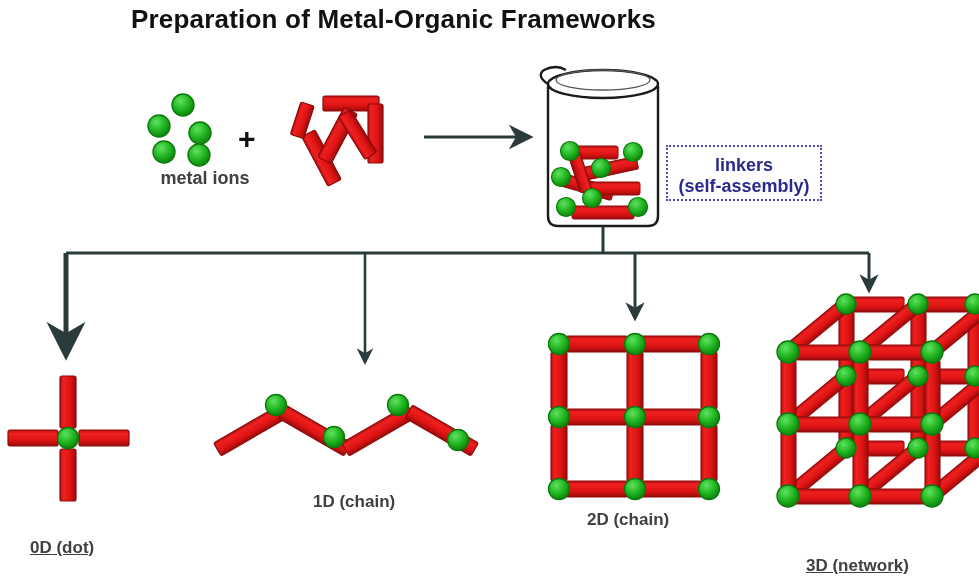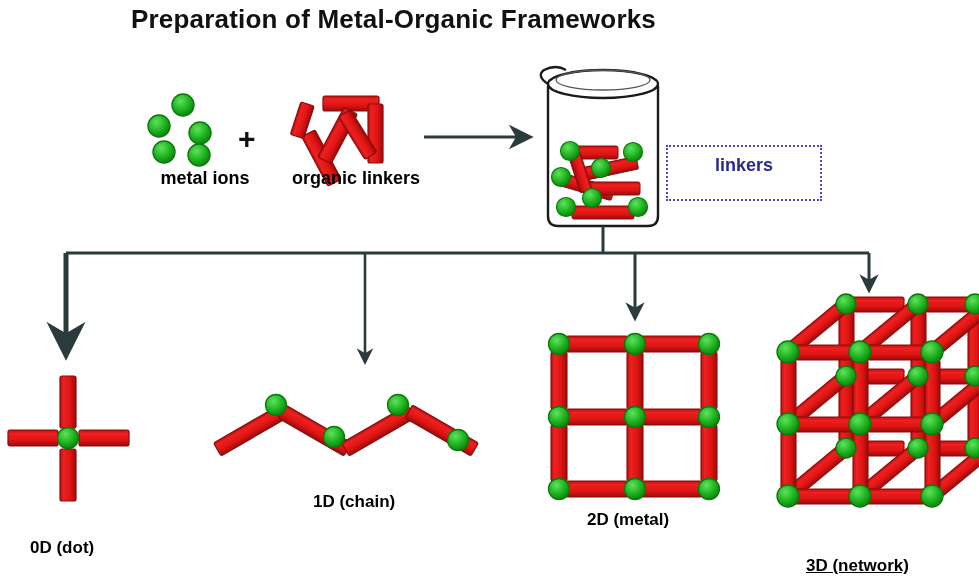--- a/index.html
+++ b/index.html
@@ -8,27 +8,27 @@
     font-family:"Liberation Sans", sans-serif;
     color:#111;
   }
   #stage{position:absolute;inset:0;}
 
   .title{
     position:absolute;left:0;top:4px;width:787px;text-align:center;
     font-size:26px;font-weight:bold;letter-spacing:.2px;color:#111;
   }
 
-  .lbl{position:absolute;font-weight:bold;color:#000000;}
+  .lbl{position:absolute;font-weight:bold;color:#404040;}
 
   .cap-metal{left:140px;top:168px;width:130px;text-align:center;font-size:18px;}
   .cap-linker{left:268px;top:168px;width:176px;text-align:center;font-size:18px;}
   .plus{position:absolute;left:238px;top:122px;font-size:30px;font-weight:bold;color:#111;}
 
-  .cap-0d{left:30px;top:538px;font-size:17px;}
+  .cap-0d{left:30px;top:538px;font-size:17px;text-decoration:underline;}
   .cap-1d{left:313px;top:492px;font-size:17px;}
   .cap-2d{left:587px;top:510px;font-size:17px;}
   .cap-3d{left:806px;top:556px;font-size:17px;text-decoration:underline;}
 
   .tagbox{
     position:absolute;border:2px dotted #4a4ab4;
     color:#2a2a8c;font-weight:bold;text-align:center;
     background:#fff;line-height:1.18;
   }
   .tag-solution{left:666px;top:145px;width:156px;height:56px;font-size:18px;padding-top:8px;box-sizing:border-box;}
@@ -272,26 +272,26 @@
       <circle cx="860" cy="424" r="11" fill="url(#nodeG)" stroke="#0b7a0b" stroke-width="1.3"></circle>
       <circle cx="932" cy="424" r="11" fill="url(#nodeG)" stroke="#0b7a0b" stroke-width="1.3"></circle>
       <circle cx="788" cy="496" r="11" fill="url(#nodeG)" stroke="#0b7a0b" stroke-width="1.3"></circle>
       <circle cx="860" cy="496" r="11" fill="url(#nodeG)" stroke="#0b7a0b" stroke-width="1.3"></circle>
       <circle cx="932" cy="496" r="11" fill="url(#nodeG)" stroke="#0b7a0b" stroke-width="1.3"></circle>
     </g>
   </svg>
 
   <div class="plus">+</div>
   <div class="lbl cap-metal">metal ions</div>
-  <div class="lbl cap-linker">organic linkers</div>
 
 
   <div class="tagbox tag-solution">
     <span>linkers</span><br>
+    <span>(self-assembly)</span>
   </div>
 
 
   <div class="lbl cap-0d">0D (dot)</div>
   <div class="lbl cap-1d">1D (chain)</div>
-  <div class="lbl cap-2d">2D (metal)</div>
+  <div class="lbl cap-2d">2D (chain)</div>
   <div class="lbl cap-3d">3D (network)</div>
 
 </div>
 
 </body></html>

